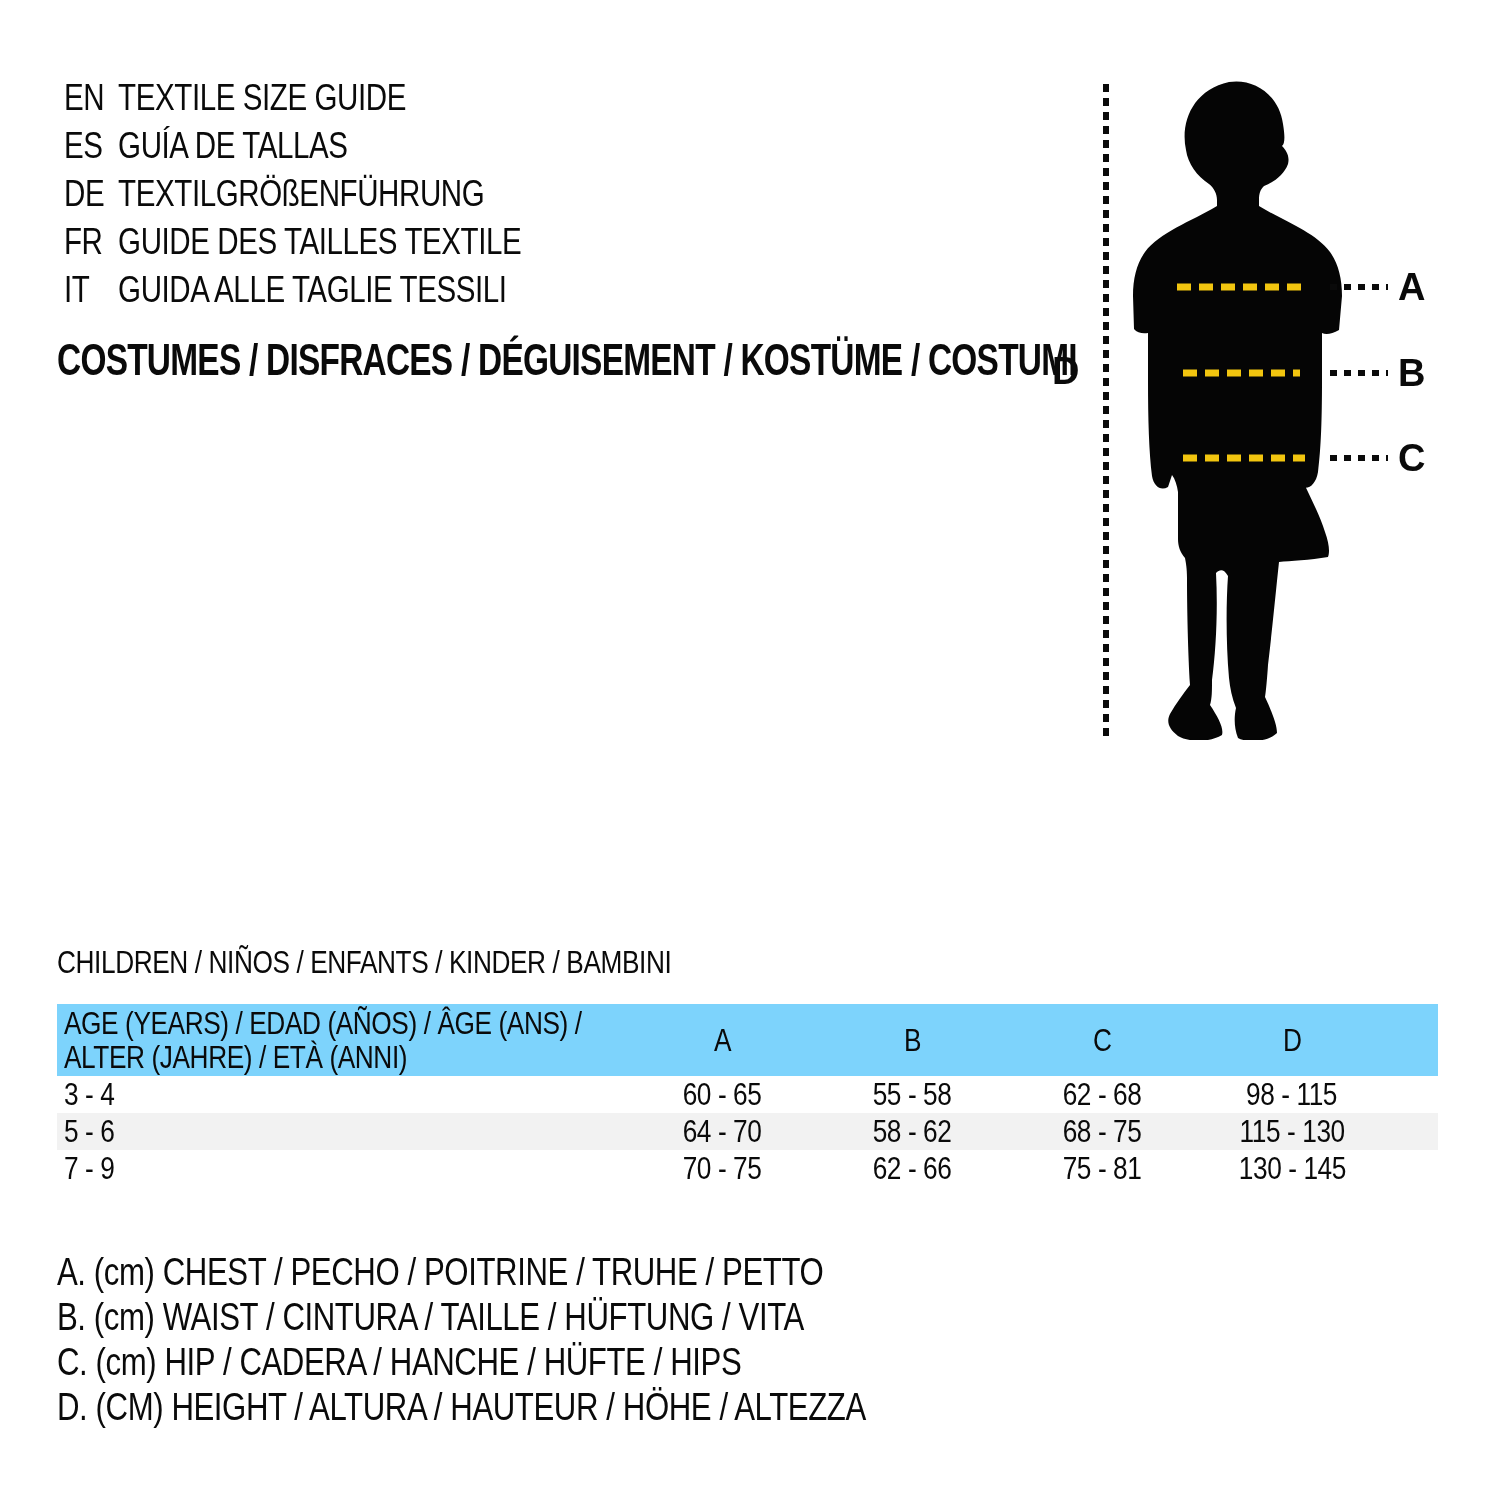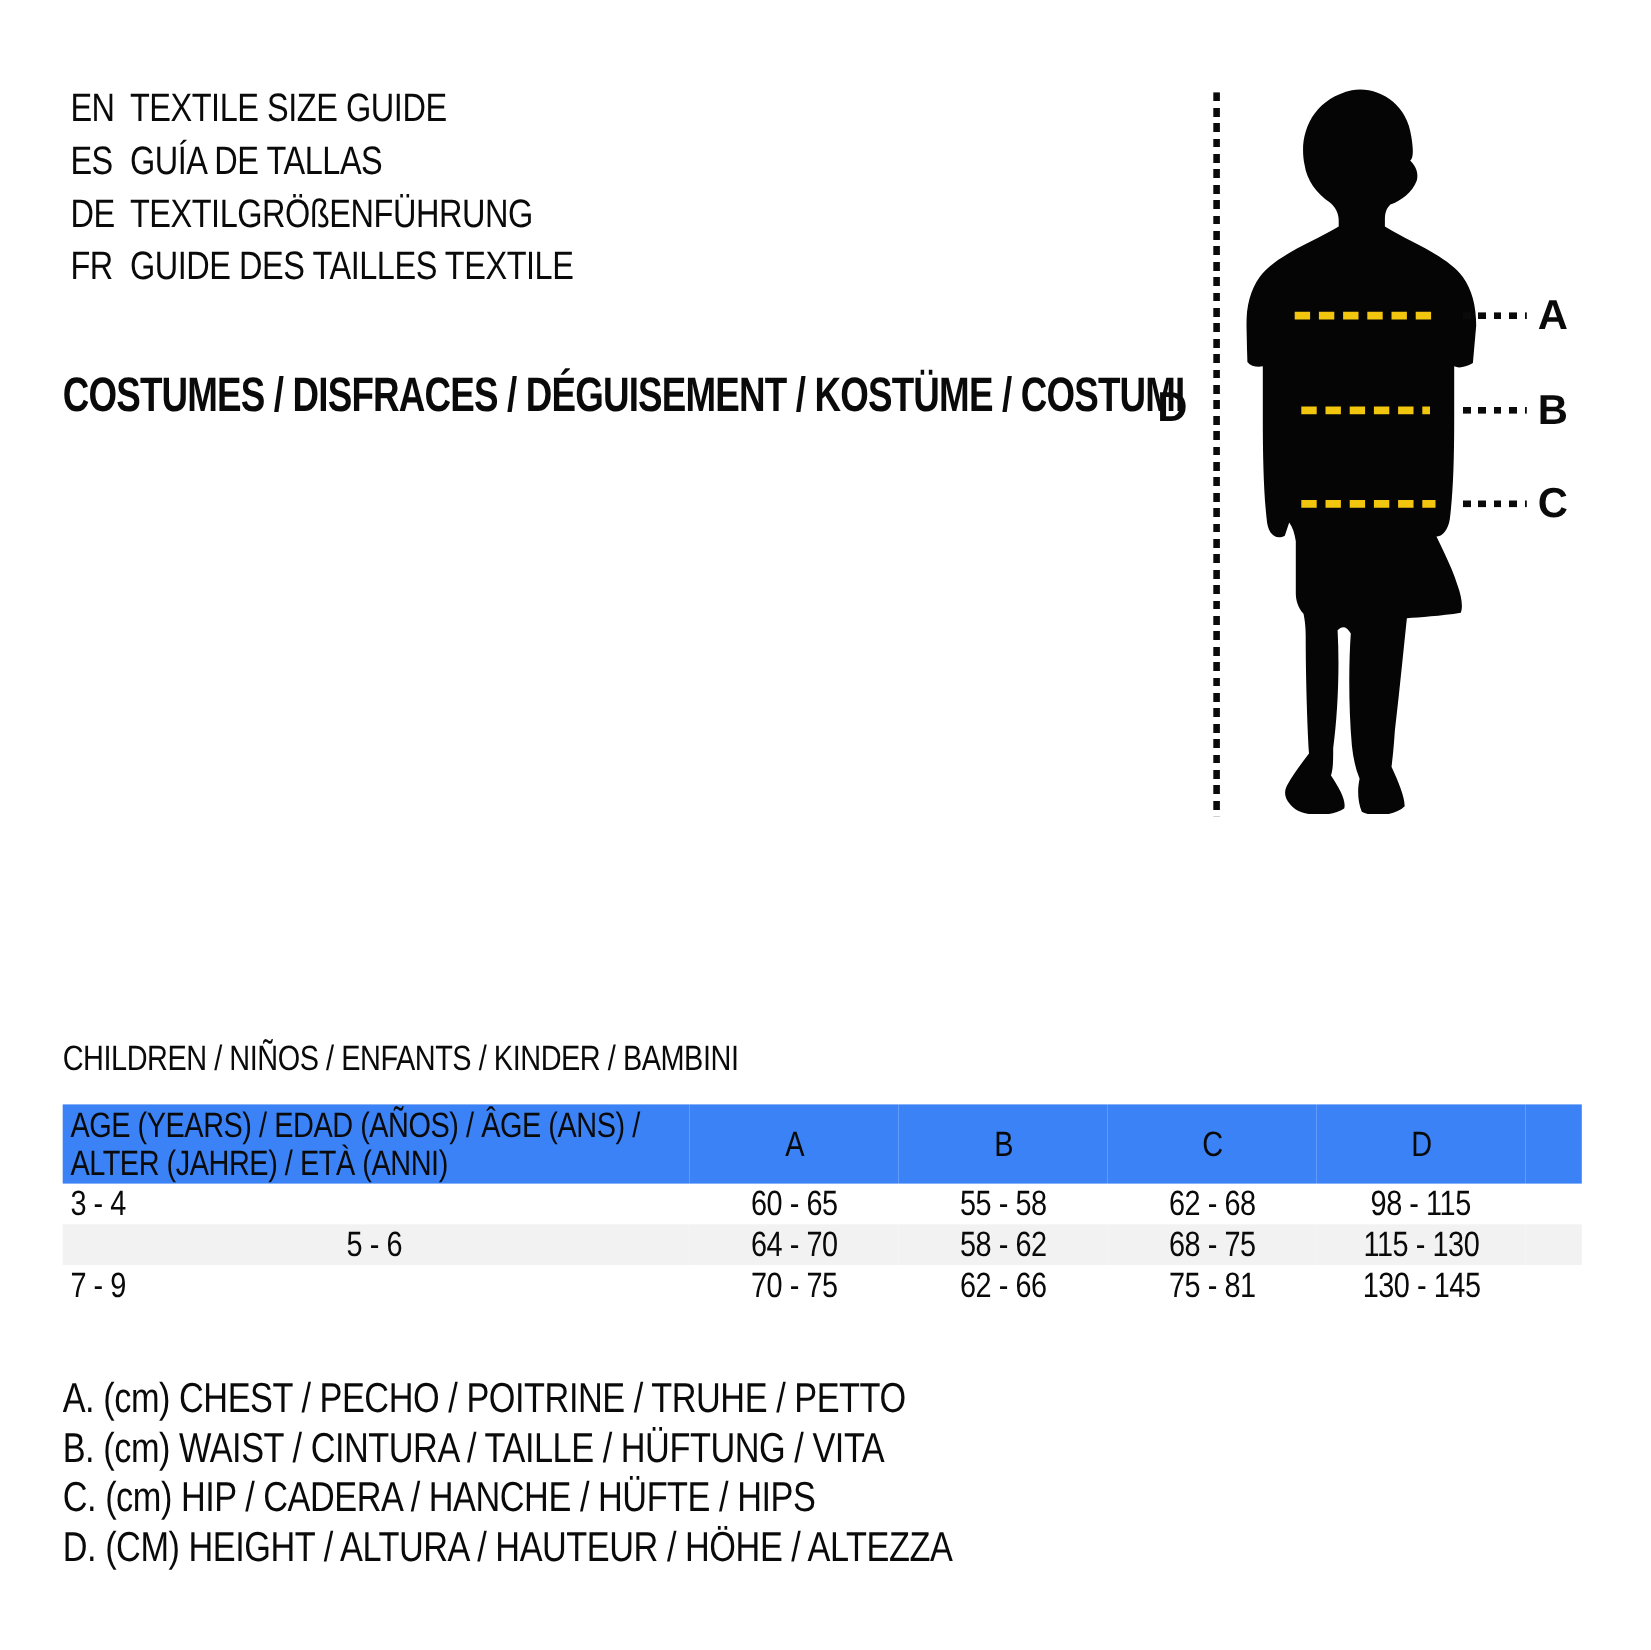--- a/index.html
+++ b/index.html
@@ -26,26 +26,26 @@
   .measure-connector { position:absolute; width:58px; height:6px;
     background:repeating-linear-gradient(90deg,#0a0a0a 0 7px,transparent 7px 14px); left:1330px; }
   #connector-a { top:284px; } #connector-b { top:370px; } #connector-c { top:455px; }
   .measure-label { position:absolute; left:1398px; font-size:38px; font-weight:bold; line-height:38px; }
   #measure-label-a { top:268px; } #measure-label-b { top:354px; } #measure-label-c { top:439px; }
 
   
   #section-title { position:absolute; left:57px; top:944px; font-size:32px; line-height:36px; letter-spacing:-0.5px; }
   #size-table { position:absolute; left:57px; top:1004px; width:1381px; border-collapse:collapse; table-layout:fixed; }
   #size-table th, #size-table td { padding:0; font-weight:normal; font-size:32px; letter-spacing:-0.5px; vertical-align:middle; }
-  #size-table thead th { background:#3b82f6; height:72px; text-align:center; }
+  #size-table thead th { background:#7dd3fc; height:72px; text-align:center; }
   #size-table thead th.age-head { text-align:left; padding-left:7px; }
   .age-head-line { display:block; line-height:34px; }
   #size-table tbody td { height:37px; text-align:center; }
   #size-table tbody td.age-cell { text-align:left; padding-left:7px; }
-  #size-table tbody tr.alt td { background:#f2f2f2;text-align:center; }
+  #size-table tbody tr.alt td { background:#f2f2f2; }
 
   
   #legend { position:absolute; left:57px; top:1250px; }
   .legend-line { height:45px; font-size:38px; letter-spacing:-0.5px; display:flex; align-items:center; }
 </style>
 </head>
 <body>
 
 <div id="page">
 
@@ -65,20 +65,26 @@
     <div class="lang-row">
       <span class="cond" style="display:flex;">
         <span class="lang-code">DE</span>
         <span class="lang-title">TEXTILGRÖßENFÜHRUNG</span>
       </span>
     </div>
     <div class="lang-row">
       <span class="cond" style="display:flex;">
         <span class="lang-code">FR</span>
         <span class="lang-title">GUIDE DES TAILLES TEXTILE</span>
+      </span>
+    </div>
+    <div class="lang-row">
+      <span class="cond" style="display:flex;">
+        <span class="lang-code">IT</span>
+        <span class="lang-title">GUIDA ALLE TAGLIE TESSILI</span>
       </span>
     </div>
   </div>
 
   <div id="category-title">COSTUMES / DISFRACES / DÉGUISEMENT / KOSTÜME / COSTUMI</div>
 
   <div>
     <div id="height-dashed-line"></div>
     <div id="height-label" class="measure-label-d">D</div>
 

